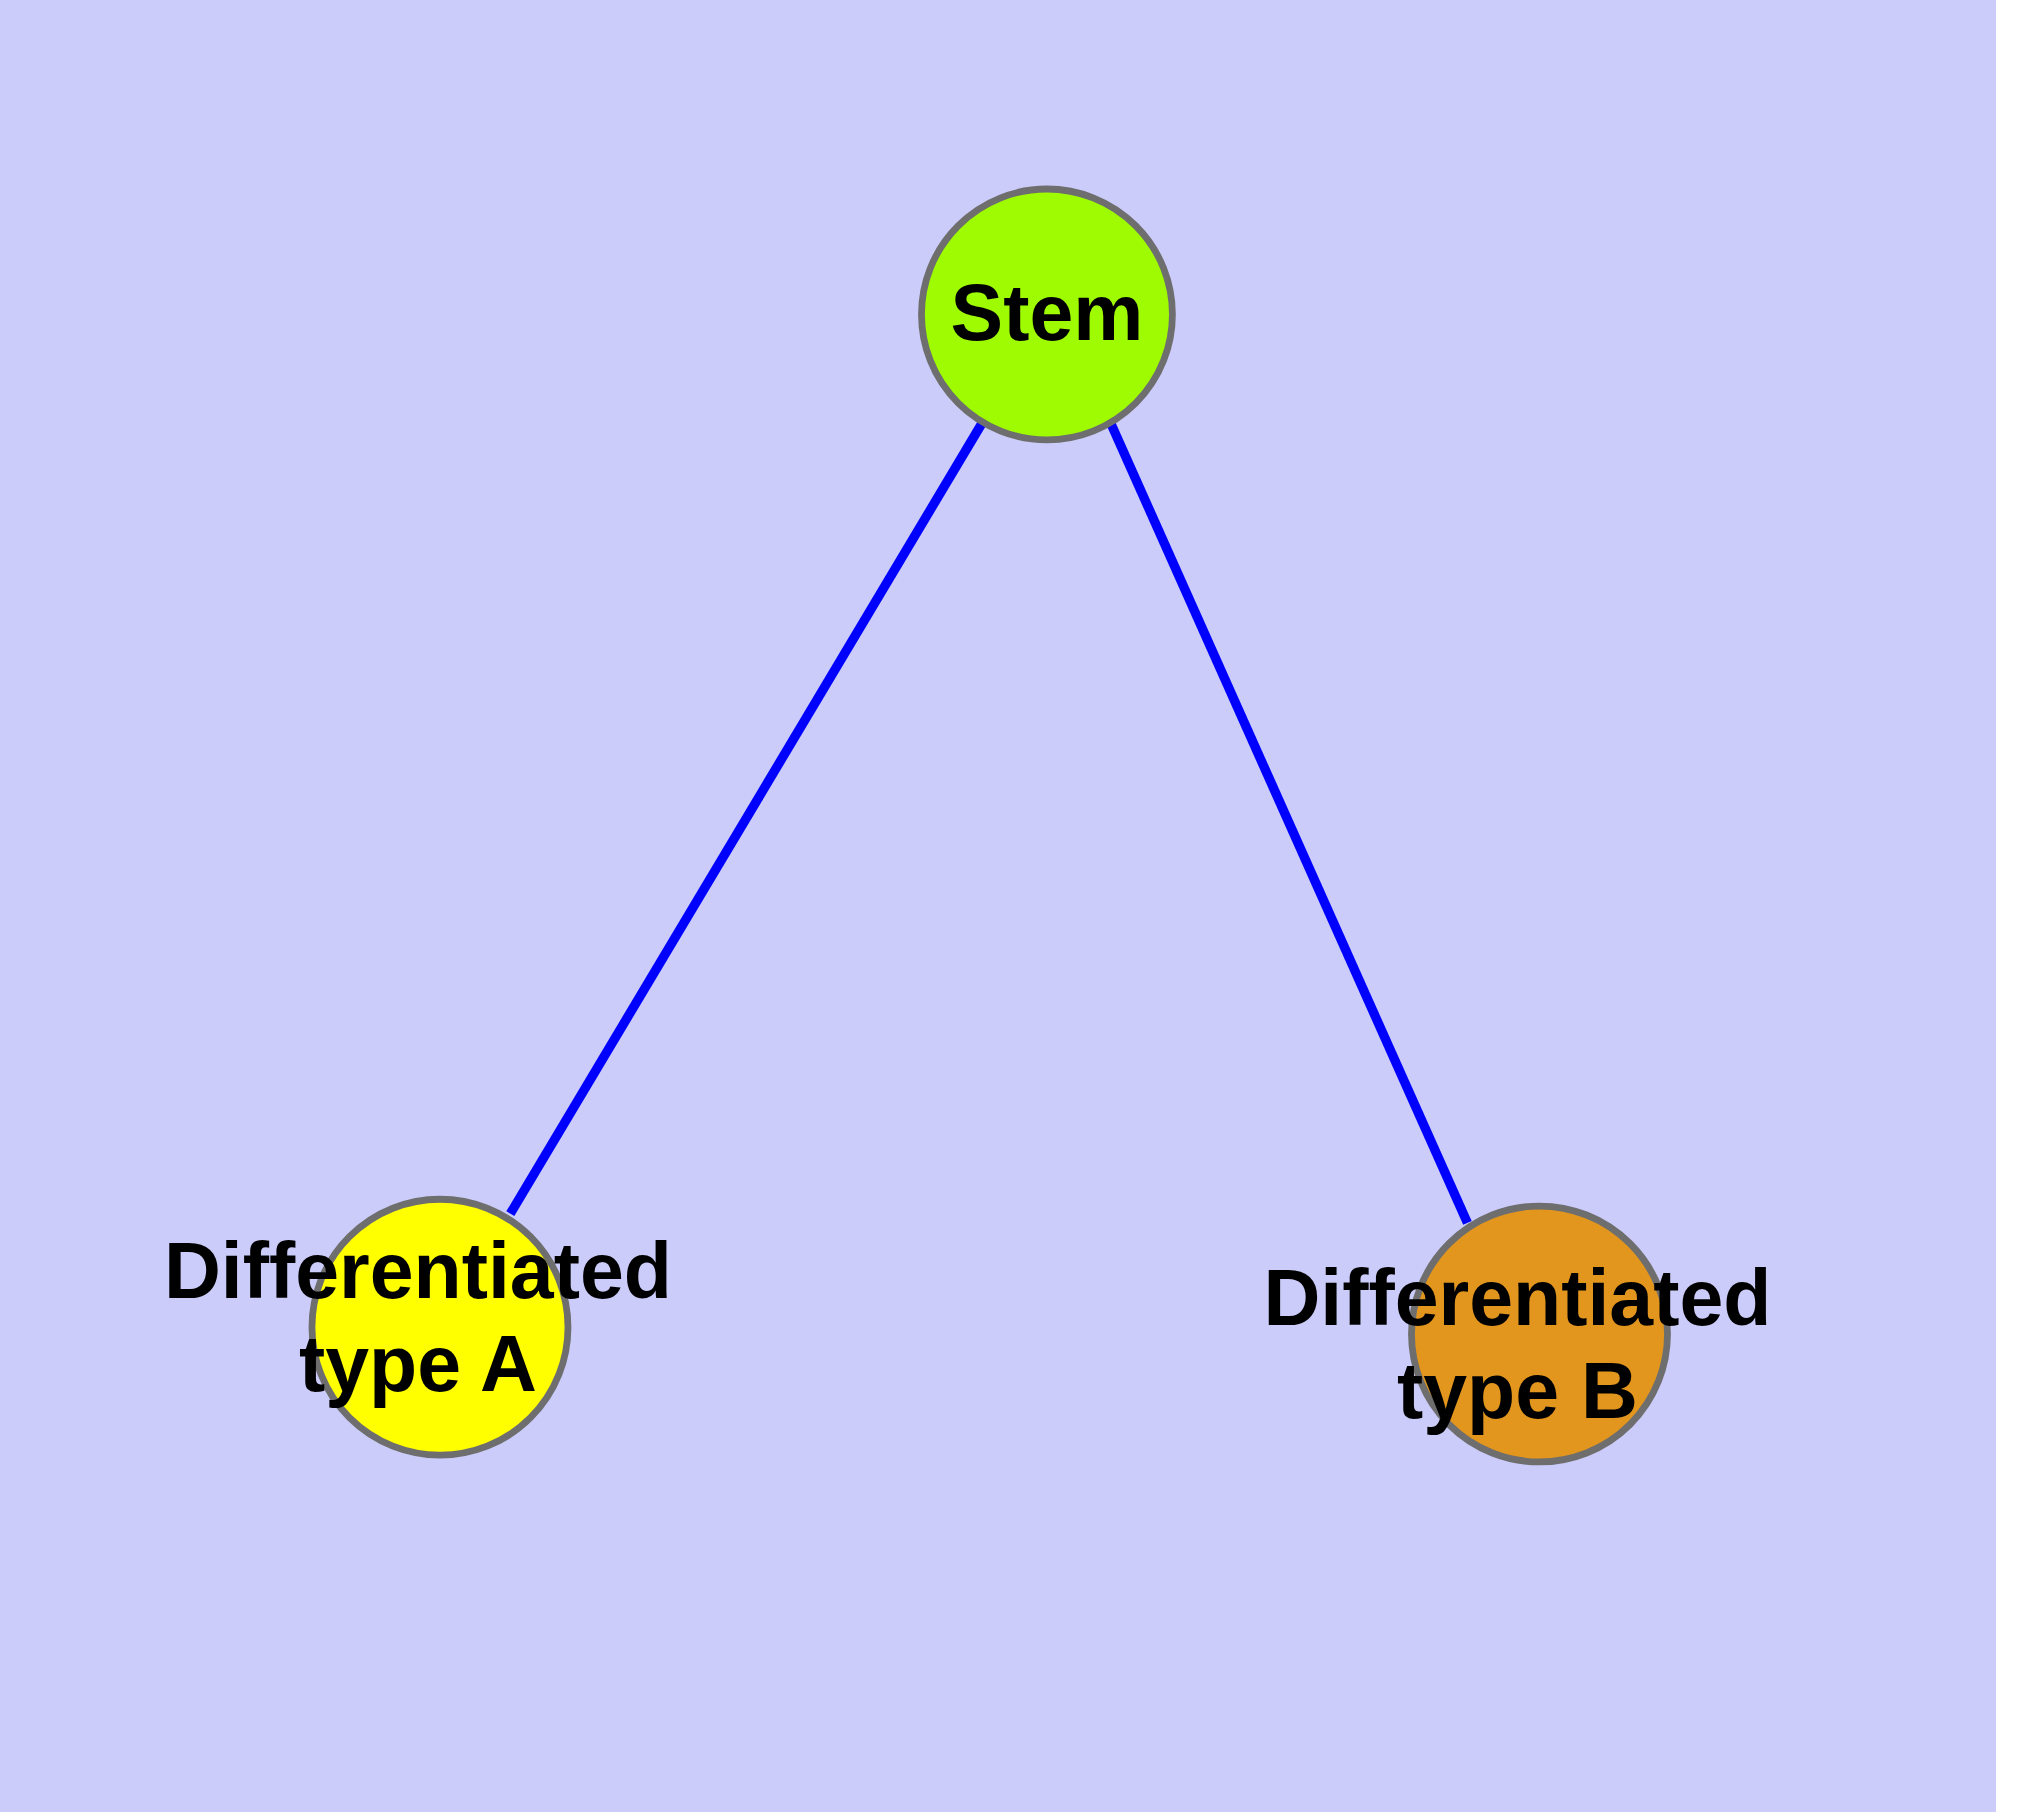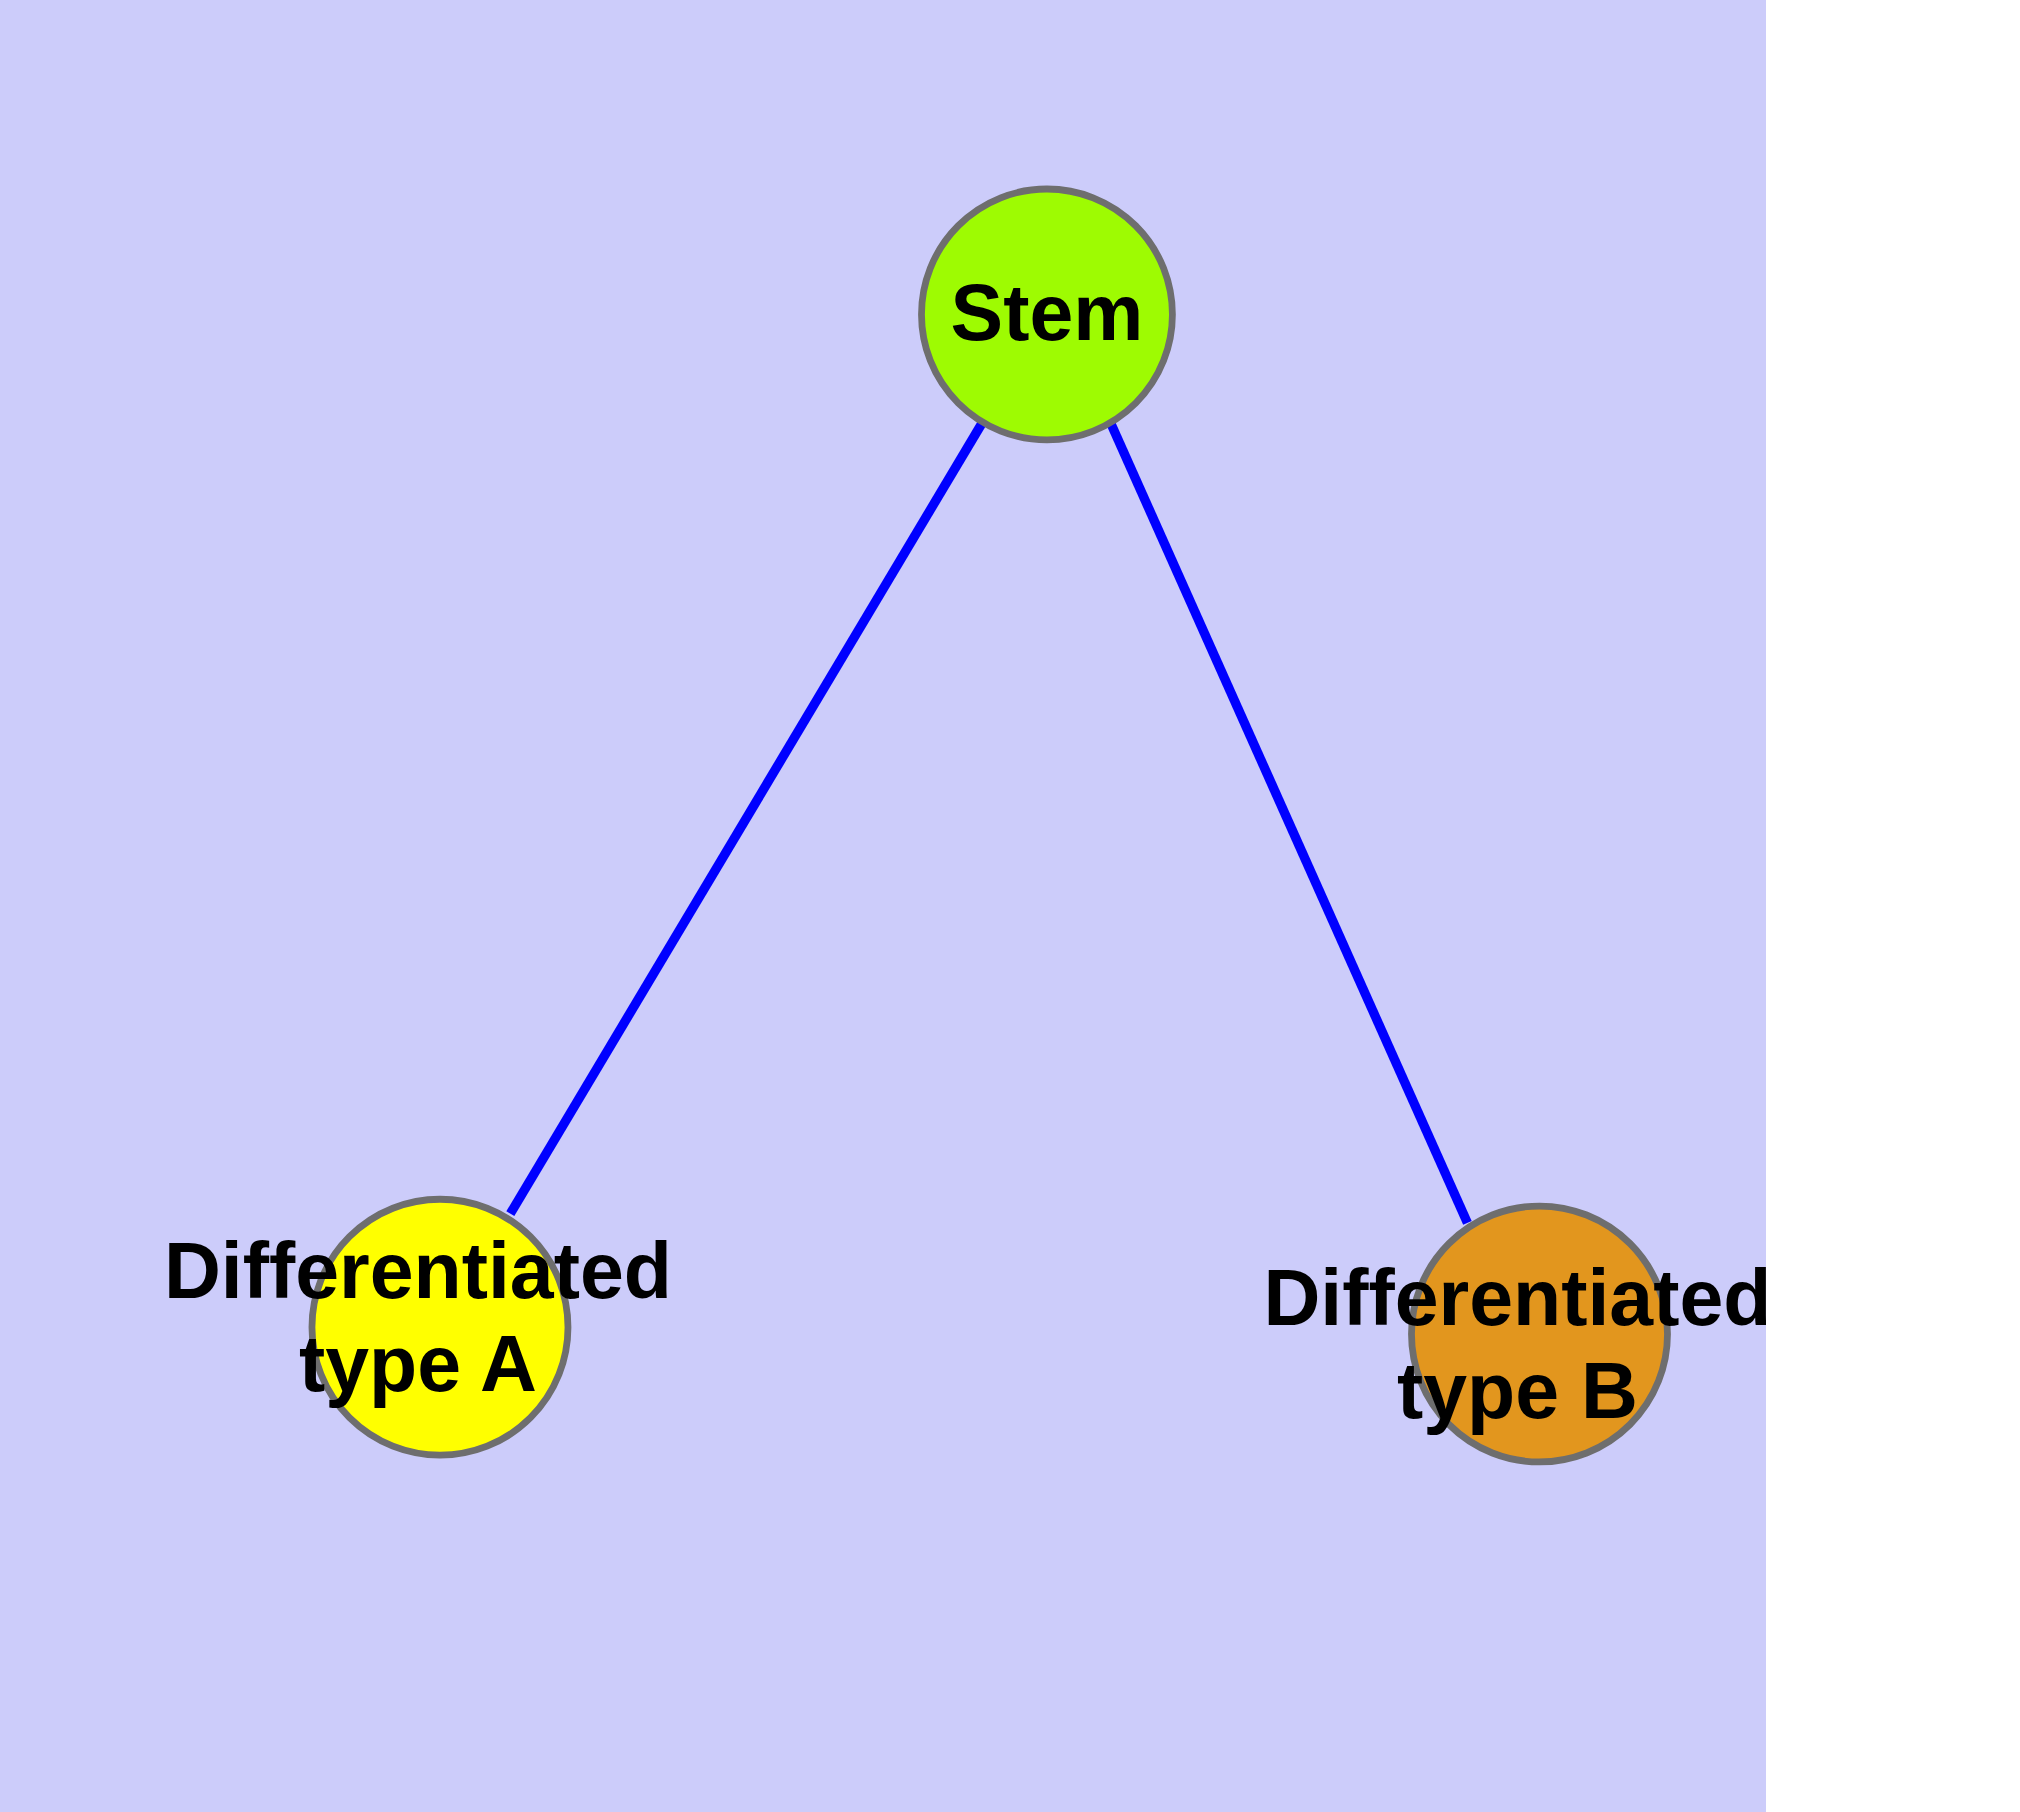--- a/index.html
+++ b/index.html
@@ -32,21 +32,21 @@
     text-anchor: middle;
     paint-order: normal;
   }
   .edge-line {
     stroke-linecap: butt;
   }
 </style>
 </head>
 <body>
 
-<div id="stage" style="width: 1766px; height: 1812px;">
+<div id="stage" style="width: 1996px; height: 1812px;">
   <svg id="graph-svg" viewBox="0 0 2384 2138" preserveAspectRatio="none" xmlns="http://www.w3.org/2000/svg" style="width: 2021px; height: 1812px;">
     <rect id="bg-rect" x="0" y="0" width="2384" height="2138" fill="#ccccfa"></rect>
     <g id="edges-group">
         <line class="edge-line" x1="1158" y1="500" x2="602" y2="1432" stroke="#0000ff" stroke-width="11"></line>
         <line class="edge-line" x1="1311" y1="501" x2="1731" y2="1443" stroke="#0000ff" stroke-width="11"></line>
       </g>
     <g id="nodes-group">
         <g>
           <circle cx="1235" cy="371" r="148" fill="#9efb02" stroke="#6e6e6e" stroke-width="8"></circle>
           <text class="node-label" x="1235" y="376" font-size="93" fill="#000000"><tspan x="1235" dy="0">Stem</tspan></text>

